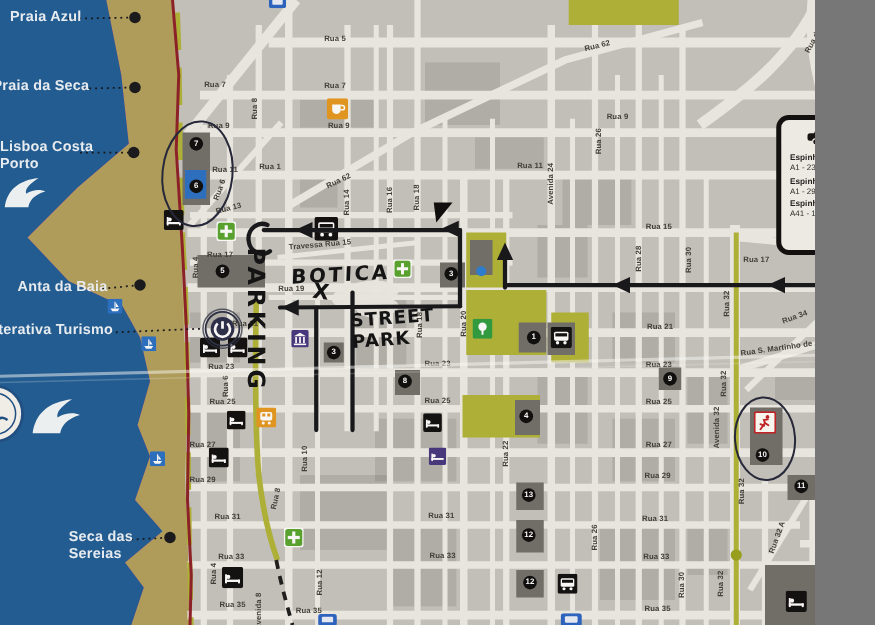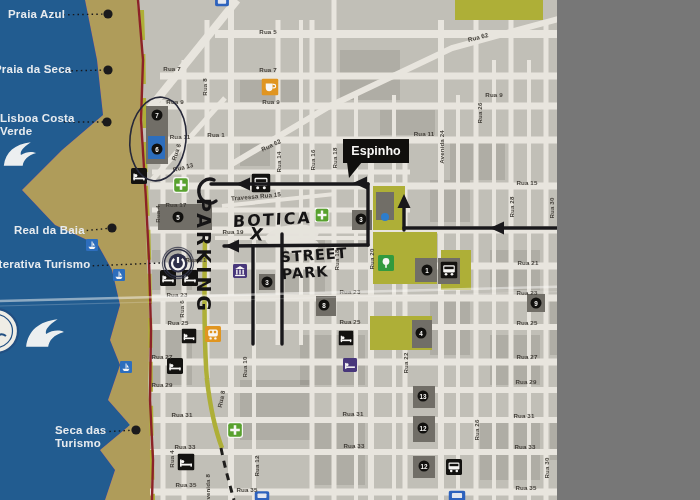--- a/index.html
+++ b/index.html
@@ -1,16 +1,16 @@
 <!DOCTYPE html>
 <html><head>
 <meta charset="utf-8">
 <style>
   html,body{margin:0;padding:0;background:#777;}
-  #stage{position:relative;width:557px;height:500px;overflow:hidden;background:#ec4899;
+  #stage{position:relative;width:652px;height:500px;overflow:hidden;background:#ec4899;
          font-family:"Liberation Sans",sans-serif;}
   .layer{position:absolute;left:0;top:0;}
   #base{z-index:0;}
   #ink{z-index:5;pointer-events:none;}
   .beach-label{position:absolute;color:#eef3f9;font-weight:700;font-size:11.5px;line-height:12.5px;
                letter-spacing:.2px;z-index:2;white-space:nowrap;}
   .street-label{position:absolute;font-size:6.2px;font-weight:600;color:#403e3a;white-space:nowrap;
                 transform:translate(-50%,-50%) rotate(var(--r,0deg));z-index:3;letter-spacing:.1px;}
   .poi{position:absolute;transform:translate(-50%,-50%);z-index:2;line-height:0;}
   .marker{position:absolute;width:11px;height:11px;border-radius:50%;background:#0c0c0c;color:#fff;
@@ -163,31 +163,31 @@
 
   <div id="beach-layer">
       <div class="beach-label" style="left: 8px; top: 8px;">
         <span style="display: block;">Praia Azul</span>
       </div>
       <div class="beach-label" style="left: -6px; top: 63px;">
         <span style="display: block;">Praia da Seca</span>
       </div>
       <div class="beach-label" style="left: 0px; top: 112px;">
         <span style="display: block;">Lisboa Costa</span>
-        <span style="display: block;">Verde</span>
+        <span style="display: block;">Porto</span>
       </div>
       <div class="beach-label" style="left: 14px; top: 224px;">
-        <span style="display: block;">Real da Baia</span>
+        <span style="display: block;">Anta da Baia</span>
       </div>
       <div class="beach-label" style="left: -12px; top: 258px;">
         <span style="display: block;">Interativa Turismo</span>
       </div>
       <div class="beach-label" style="left: 55px; top: 424px;">
         <span style="display: block;">Seca das</span>
-        <span style="display: block;">Turismo</span>
+        <span style="display: block;">Sereias</span>
       </div>
     </div>
   <div id="streets-layer">
       <span class="street-label" style="left: 268px; top: 31px; --r: 0deg;">Rua 5</span>
       <span class="street-label" style="left: 172px; top: 68px; --r: 0deg;">Rua 7</span>
       <span class="street-label" style="left: 268px; top: 69px; --r: 0deg;">Rua 7</span>
       <span class="street-label" style="left: 175px; top: 101px; --r: 0deg;">Rua 9</span>
       <span class="street-label" style="left: 271px; top: 101px; --r: 0deg;">Rua 9</span>
       <span class="street-label" style="left: 494px; top: 94px; --r: 0deg;">Rua 9</span>
       <span class="street-label" style="left: 180px; top: 136px; --r: 0deg;">Rua 11</span>
@@ -464,21 +464,20 @@
       <div class="marker" style="left: 421px; top: 333px;">4</div>
       <div class="marker" style="left: 324px; top: 305px;">8</div>
       <div class="marker" style="left: 536px; top: 303px;">9</div>
       <div class="marker" style="left: 610px; top: 364px;">10</div>
       <div class="marker" style="left: 641px; top: 389px;">11</div>
       <div class="marker" style="left: 423px; top: 396px;">13</div>
       <div class="marker" style="left: 423px; top: 428px;">12</div>
       <div class="marker" style="left: 424px; top: 466px;">12</div>
     </div>
 
-  <div id="flag">Espinho</div>
 
   <div id="infobox">
     <svg class="car" width="38" height="16" viewBox="0 0 32 16">
       <rect x="3" y="6.5" width="26" height="6" rx="2" fill="#111"></rect>
       <path d="M8,7 L10,3 h11 l3,4 z" fill="#111"></path>
       <circle cx="9.5" cy="13.5" r="2.4" fill="#111" stroke="#f4f2ec" stroke-width="1"></circle>
       <circle cx="23.5" cy="13.5" r="2.4" fill="#111" stroke="#f4f2ec" stroke-width="1"></circle>
     </svg>
     <div class="r">
       <div class="route-name">Espinho - Porto</div>

